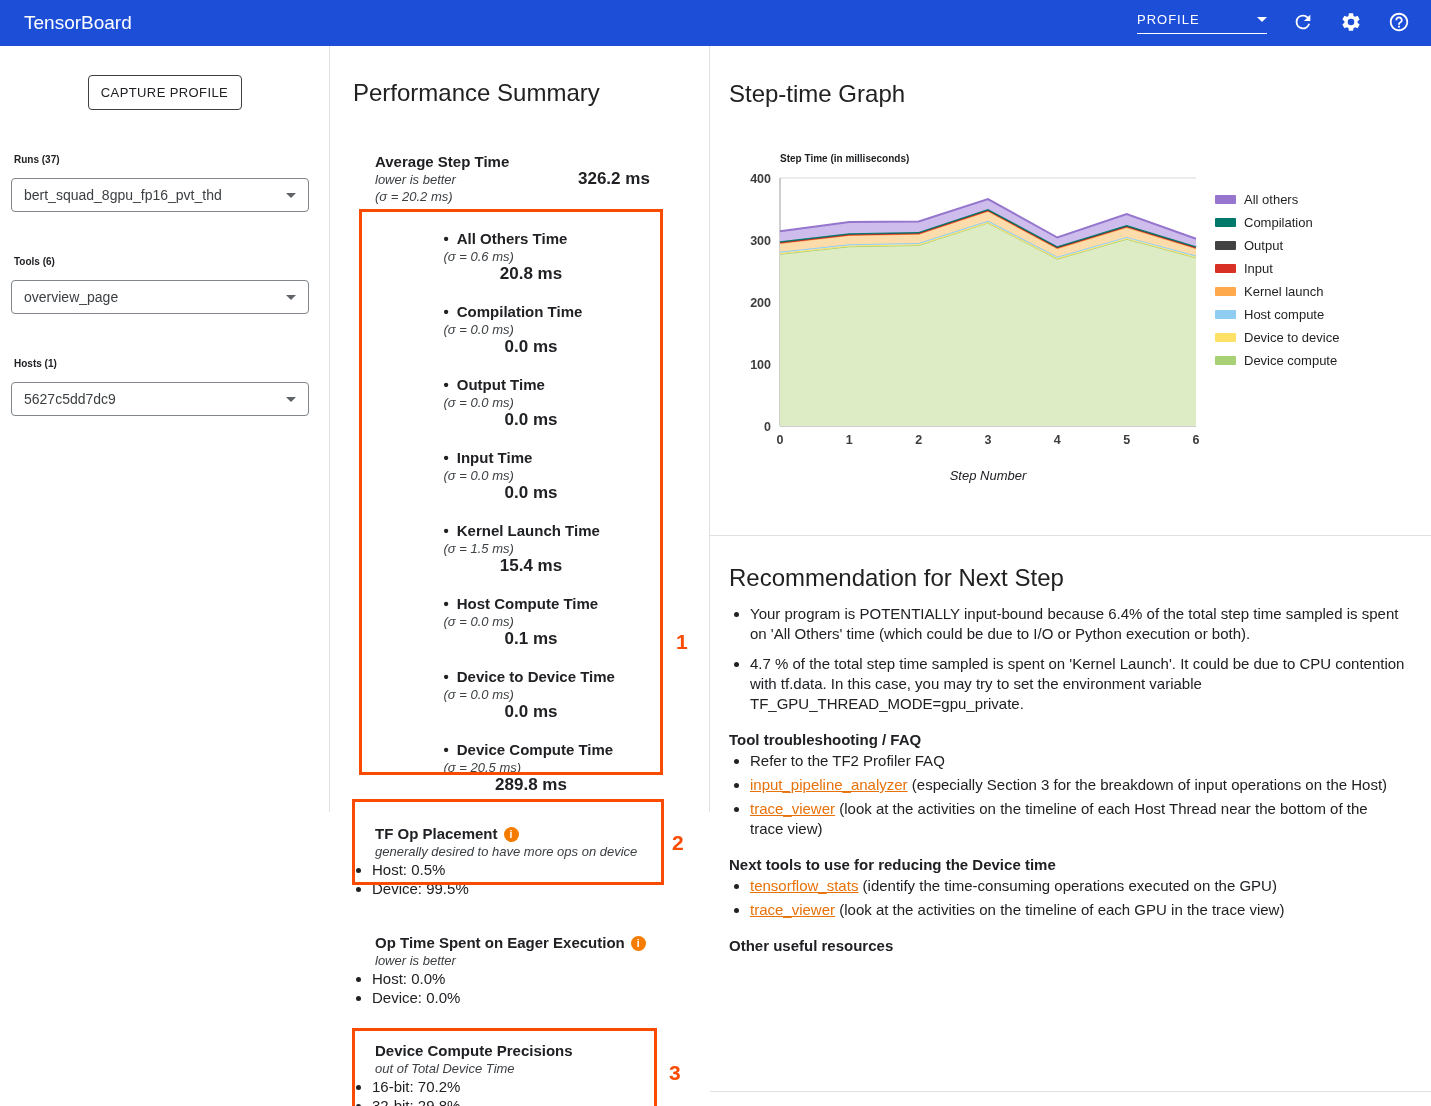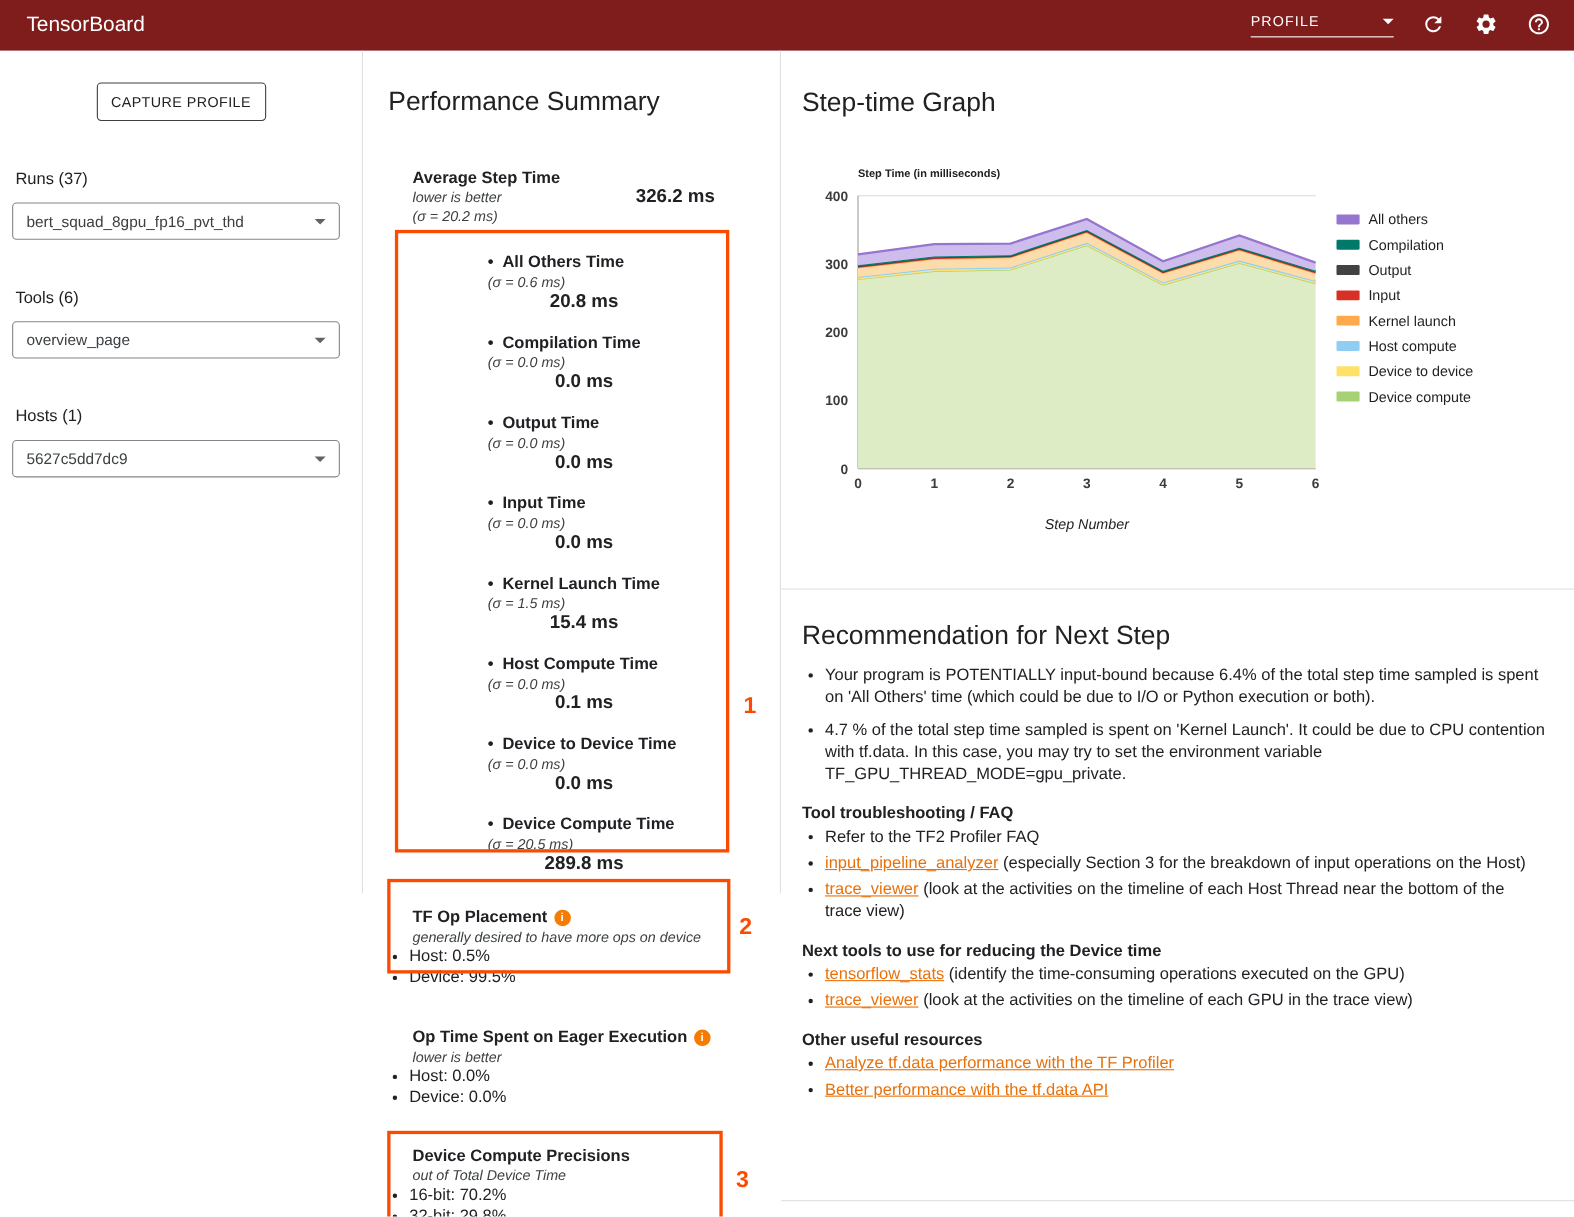--- a/index.html
+++ b/index.html
@@ -1,20 +1,20 @@
 <!DOCTYPE html>
 <html><head>
 <meta charset="utf-8">
 <style>
   * { box-sizing: border-box; margin: 0; padding: 0; }
   html,body { width:1431px; height:1106px; overflow:hidden; background:#fff;
     font-family:"Liberation Sans", sans-serif; color:#202124; position:relative; }
 
   
-  .hdr { height:46px; background:#7f1d1d; display:flex; align-items:center;
+  .hdr { height:46px; background:#1d4ed8; display:flex; align-items:center;
     justify-content:space-between; padding:0 20px 0 24px; }
   .hdr-title { color:#fff; font-size:19px; font-weight:500; }
   .hdr-right { display:flex; align-items:center; gap:24px; }
   .hdr-select { width:130px; display:flex; align-items:center; justify-content:space-between;
     border-bottom:1px solid #fff; padding-bottom:6px; color:#fff; font-size:13px;
     letter-spacing:1px; cursor:pointer; }
   .caret-down { width:0; height:0; border-left:5px solid transparent; border-right:5px solid transparent;
     border-top:5px solid currentColor; display:inline-block; }
   .icon-btn { background:none; border:none; width:24px; height:24px; padding:0; cursor:pointer; }
   .icon-btn svg { width:22px; height:22px; fill:#fff; }
@@ -23,21 +23,21 @@
   .main { display:flex; height:766px; }
   .sidebar { width:330px; border-right:1px solid #e0e0e0; }
   .perf { width:380px; border-right:1px solid #e0e0e0; padding:33px 0 0 23px; }
   .rightcol { flex:1; }
 
   
   .capture-btn { display:block; margin:29px auto 0; width:154px; height:35px;
     background:#fff; border:1px solid #3c4043; border-radius:4px; font-size:13px;
     font-weight:500; letter-spacing:.4px; color:#202124; cursor:pointer;
     font-family:"Liberation Sans", sans-serif; }
-  .side-label { font-size:15px; font-weight:400; margin:44px 14px 13px; }
+  .side-label { font-size:10px; font-weight:700; margin:44px 14px 13px; }
   .side-select { margin:0 0 0 11px; width:298px; height:34px; border:1px solid #80868b;
     border-radius:4px; display:flex; align-items:center; justify-content:space-between;
     padding:0 12px; font-size:14px; color:#3c4043; cursor:pointer; }
   .side-select .caret-down { color:#5f6368; }
 
   
   h1.sec { font-size:24px; font-weight:400; color:#212121; }
   .avg { display:flex; align-items:center; margin-top:46px; }
   .avg-left { width:225px; padding-left:22px; }
   .m-title { font-size:15px; font-weight:700; }
@@ -341,24 +341,20 @@
         <li><a class="lnk" href="#">trace_viewer</a><span> (look at the activities on the timeline of each Host Thread near the bottom of the trace view)</span></li>
       </ul>
 
       <div class="rec-h">Next tools to use for reducing the Device time</div>
       <ul class="sub">
         <li><a class="lnk" href="#">tensorflow_stats</a><span> (identify the time-consuming operations executed on the GPU)</span></li>
         <li><a class="lnk" href="#">trace_viewer</a><span> (look at the activities on the timeline of each GPU in the trace view)</span></li>
       </ul>
 
       <div class="rec-h">Other useful resources</div>
-      <ul class="sub">
-        <li><a class="lnk" href="#">Analyze tf.data performance with the TF Profiler</a></li>
-        <li><a class="lnk" href="#">Better performance with the tf.data API</a></li>
-      </ul>
     </div>
   </div>
 </div>
 
 <div class="ann-box" id="ann1"></div>
 <div class="ann-num" id="annl1">1</div>
 <div class="ann-box" id="ann2"></div>
 <div class="ann-num" id="annl2">2</div>
 <div class="ann-box" id="ann3"></div>
 <div class="ann-num" id="annl3">3</div>

